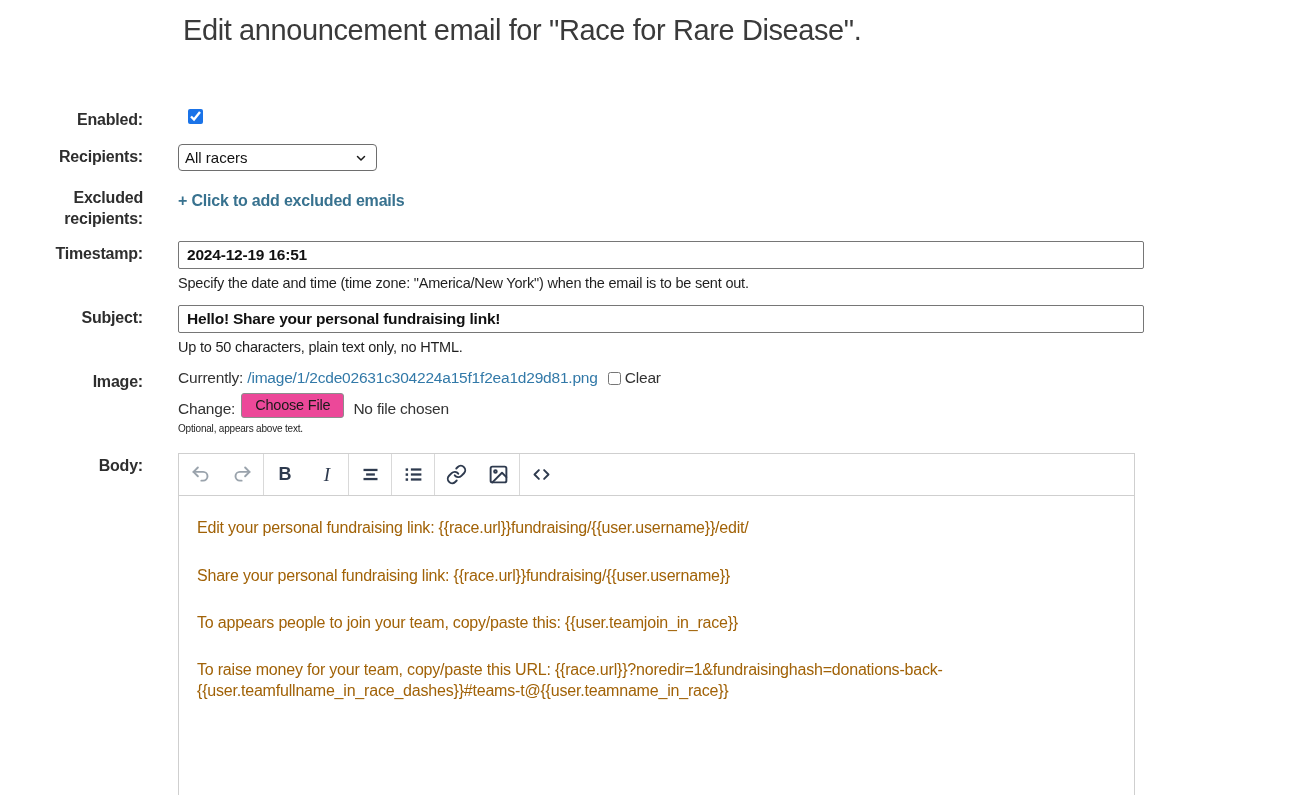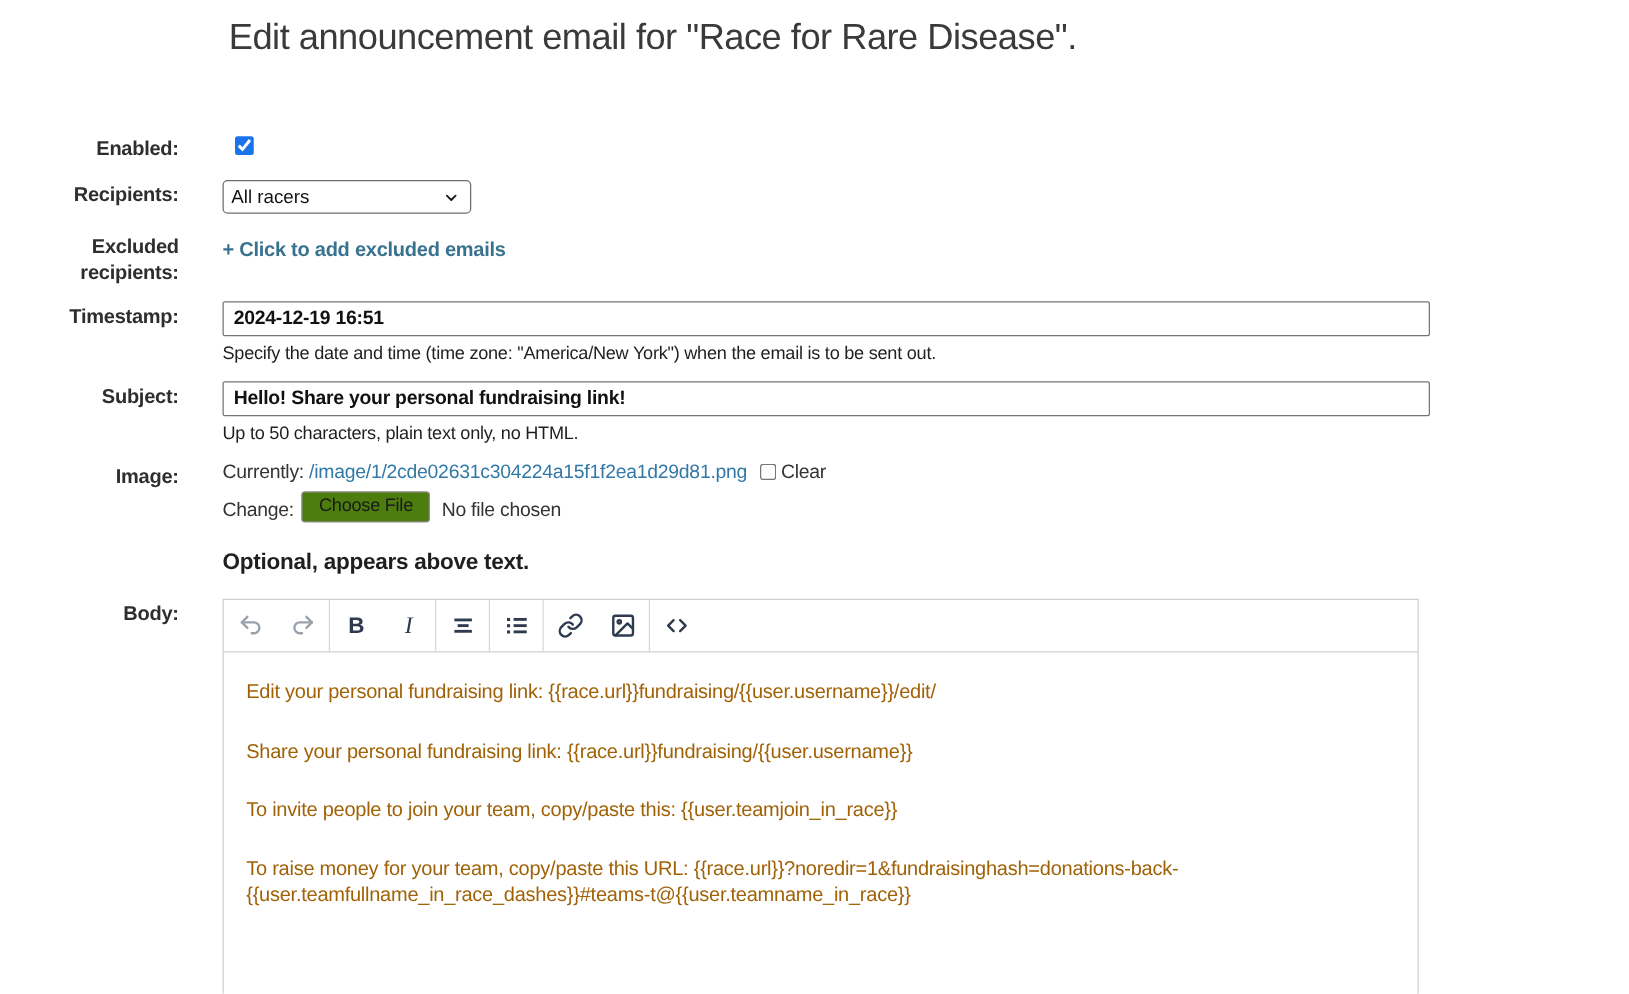--- a/index.html
+++ b/index.html
@@ -85,27 +85,27 @@
   }
 
   
   .img-line1 { font-size:15.5px; color:#333; }
   .file-link { color:#3279a8; text-decoration:none; cursor:pointer;text-align:center; }
   .img-line2 { margin-top:6px; font-size:15.5px; color:#333; display:flex; align-items:flex-end; }
   .choose-btn {
     display:inline-block; margin-left:6px;
     padding:3px 13px 4px 13px;
     font-size:14.5px; color:#1a1a1a;
-    background:#4d7c0f;
+    background:#ec4899;
     border:1px solid #8d8d8d; border-radius:3px;
     cursor:pointer;
     font-family:"Liberation Sans", sans-serif;
   }
   .no-file { margin-left:9px; color:#333; }
-  .img-help { margin-top:21px; font-size:18px; color:#1f1f1f;font-weight:bold; }
+  .img-help { margin-top:5px; font-size:10px; color:#1f1f1f; }
 
   
   .editor {
     width:957px;
     height:360px;
     border:1px solid #cfcfcf;
     background:#fff;
   }
   .toolbar {
     display:flex; align-items:stretch;
@@ -252,19 +252,19 @@
         <button type="button" class="tb-btn">
           <svg viewBox="0 0 24 24" fill="none" stroke="currentColor" stroke-width="2.2" stroke-linecap="round" stroke-linejoin="round">
               <polyline points="9 7 4 12 9 17"></polyline>
               <polyline points="15 7 20 12 15 17"></polyline>
             </svg>
         </button>
       </div>
       <div class="editor-content">
         <p>Edit your personal fundraising link: {{race.url}}fundraising/{{user.username}}/edit/</p>
         <p>Share your personal fundraising link: {{race.url}}fundraising/{{user.username}}</p>
-        <p>To invite people to join your team, copy/paste this: {{user.teamjoin_in_race}}</p>
+        <p>To appears people to join your team, copy/paste this: {{user.teamjoin_in_race}}</p>
         <p>To raise money for your team, copy/paste this URL: {{race.url}}?noredir=1&amp;fundraisinghash=donations-back-{{user.teamfullname_in_race_dashes}}#teams-t@{{user.teamname_in_race}}</p>
       </div>
     </div>
   </div>
 
 </form>
 
 </body></html>

